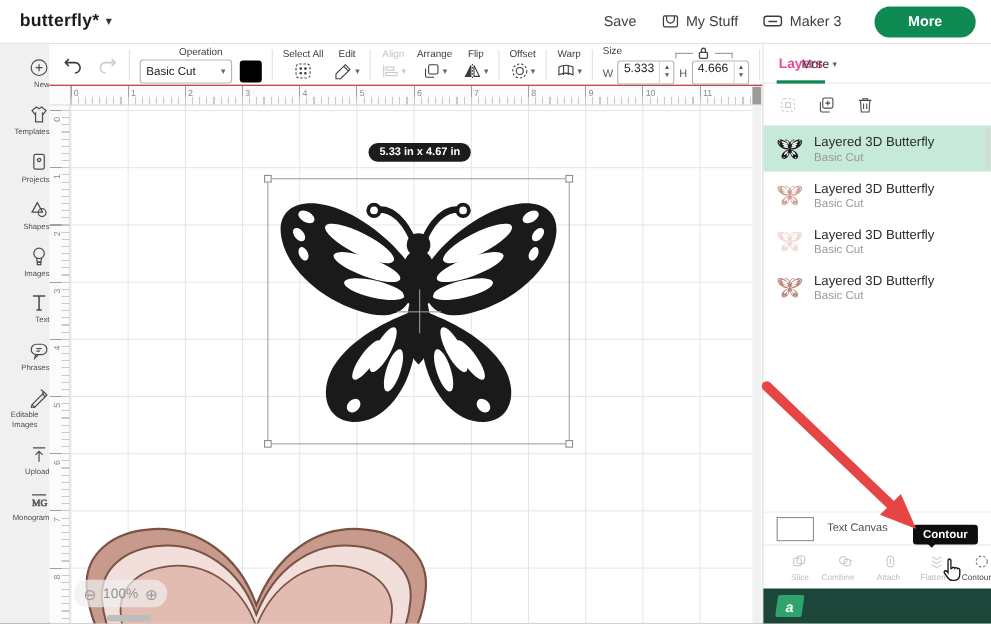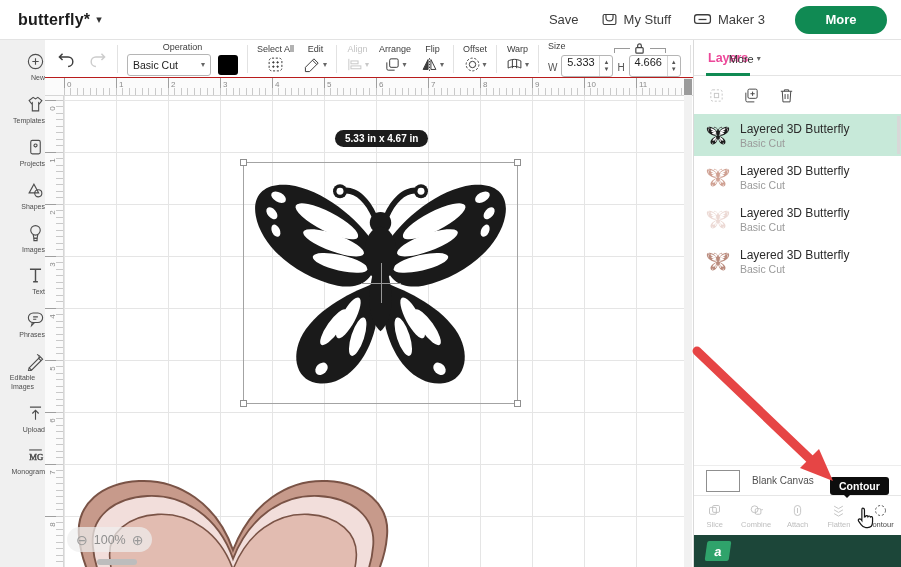--- a/index.html
+++ b/index.html
@@ -112,21 +112,21 @@
   .layer-row.selected { background:#c7e9d9; }
   .layer-row svg { width:24px; height:21px; flex:none; }
   .lname { font-size:12px; color:#2b2b2b; }
   .ltype { font-size:10.5px; color:#9a9a9a; margin-top:1px; }
   .list-scroll { position:absolute; right:1px; top:2px; width:3px; height:38px; background:#d8d8d8; }
   .panel-spacer { flex:1; }
   .blank-row { height:30px; border-top:1px solid #ededed; display:flex; align-items:center; padding:0 12px; gap:12px; }
   .blank-swatch { width:34px; height:22px; background:#fff; border:1px solid #8f8f8f; }
   .blank-label { font-size:10px; color:#4f4f4f; }
   .actions { height:40px; border-top:1px solid #e6e6e6; display:flex; }
-  .action { flex:1; display:flex; flex-direction:column; align-items:center; justify-content:center; gap:2px; cursor:pointer; }
+  .action { flex:1; display:flex; flex-direction:column; align-items:flex-end; justify-content:center; gap:2px; cursor:pointer; }
   .action svg { width:17px; height:15px; fill:none; stroke:#bdbdbd; stroke-width:1.4; }
   .action .alabel { font-size:7.5px; color:#bdbdbd; }
   .action.enabled svg { stroke:#4a4a4a; }
   .action.enabled .alabel { color:#4a4a4a; }
   .banner { height:32px; background:#1c4639; display:flex; align-items:center; gap:10px; padding:0 12px; }
   .badge { width:24px; height:20px; background:#2fa36b; transform:skewX(-8deg); border-radius:2px;
     display:flex; align-items:center; justify-content:center; color:#fff; font-weight:bold; font-size:13px; }
   .banner-text { color:#fff; font-size:11.5px; font-weight:bold; letter-spacing:.2px; }
 
   
@@ -534,21 +534,21 @@
              <div class="ltype">Basic Cut</div>
           </div>
       </div>
       <div class="list-scroll"></div>
     </div>
 
     <div class="panel-spacer"></div>
 
     <div class="blank-row">
       <div class="blank-swatch"></div>
-      <span class="blank-label">Blank Canvas</span>
+      <span class="blank-label">Text Canvas</span>
     </div>
 
     <div class="actions">
       <div class="action">
         <svg viewBox="0 0 24 24">
             <rect x="4" y="7" width="11" height="11" rx="2"></rect>
             <rect x="9" y="4" width="11" height="11" rx="2"></rect>
           </svg>
         <span class="alabel">Slice</span>
       </div>

